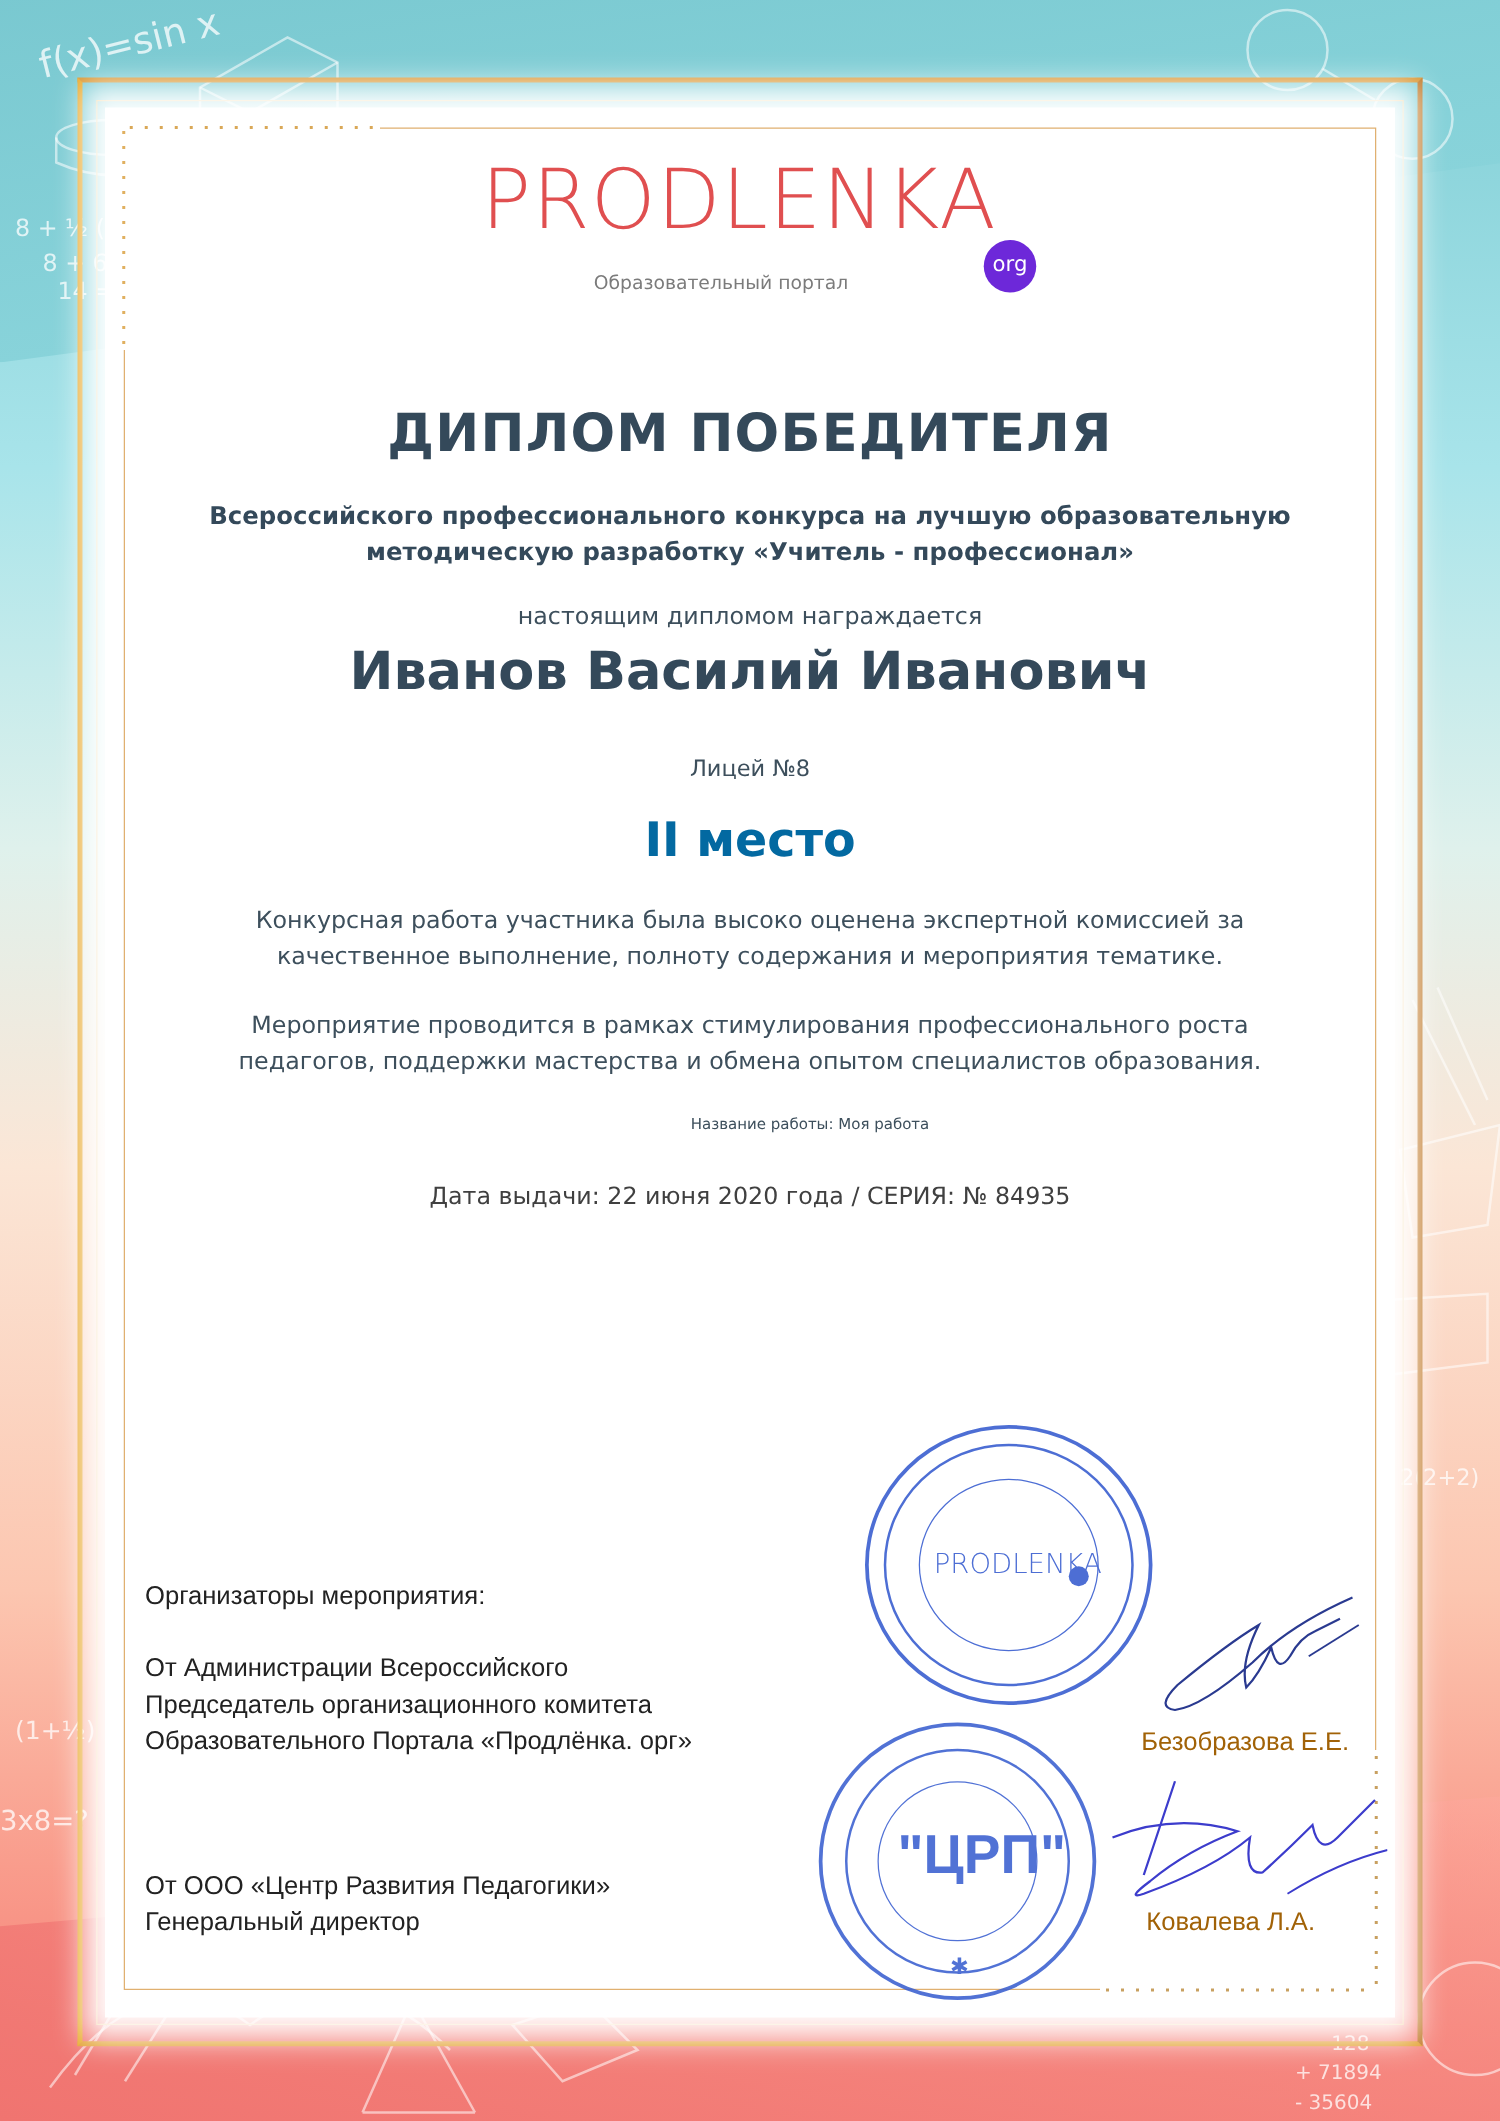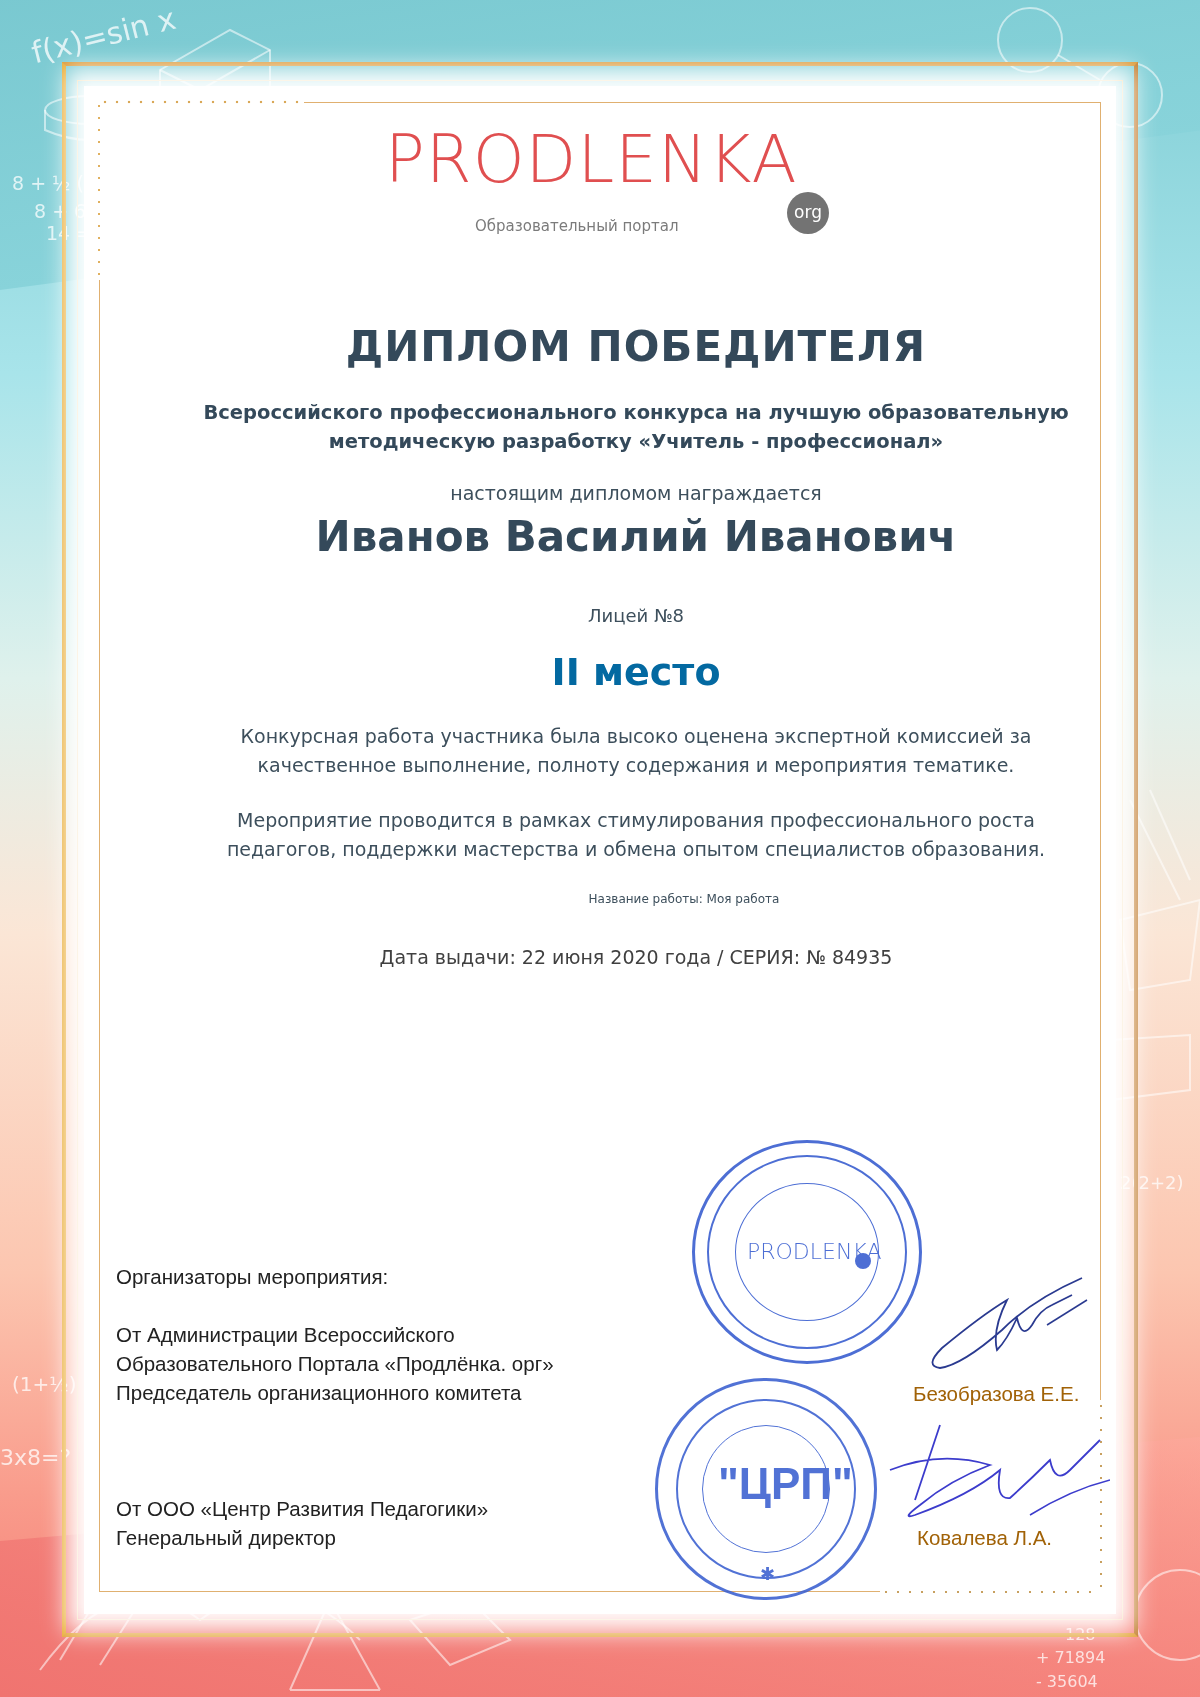--- a/index.html
+++ b/index.html
@@ -63,24 +63,24 @@
   .logo-word {
     position:absolute; left:0; top:-8px;
     font-family:"DejaVu Sans", sans-serif; font-weight:300;
     font-size:66px; letter-spacing:1px; color:#e04f50; line-height:1;
   }
   .logo-sub {
     position:absolute; left:90px; top:82px; font-size:15px; color:#7b7b7b;
   }
   .logo-org {
     position:absolute; left:402px; top:57px; width:42px; height:42px; border-radius:50%;
-    background:#737373; color:#fff; font-size:17px; text-align:center; line-height:40px;
-  }
-
-  .center { position:absolute; left:99px; width:1002px; text-align:center; color:#34495a;padding-left:36px; }
+    background:#6d28d9; color:#fff; font-size:17px; text-align:center; line-height:40px;
+  }
+
+  .center { position:absolute; left:99px; width:1002px; text-align:center; color:#34495a; }
   .title { top:322px; font-size:42px; font-weight:bold; letter-spacing:1px; }
   .subtitle { top:398px; font-size:19.5px; font-weight:bold; line-height:29px; color:#34495a; }
   .awarded { top:482px; font-size:19px; color:#3d4f5c; }
   .name { top:512px; font-size:42px; font-weight:bold; }
   .school { top:605px; font-size:18px; color:#3d4f5c; }
   .place { top:650px; font-size:38px; font-weight:bold; color:#0369a1; }
   .para { font-size:19px; line-height:29px; color:#3d4f5c; }
   .para1 { top:722px; }
   .para2 { top:806px; }
   .work { top:892px; font-size:12px; color:#3d4f5c;margin-left:48px; }
@@ -182,22 +182,22 @@
 <div class="center para para2">
   <div>Мероприятие проводится в рамках стимулирования профессионального роста</div>
   <div>педагогов, поддержки мастерства и обмена опытом специалистов образования.</div>
 </div>
 <div class="center work">Название работы: Моя работа</div>
 <div class="center date">Дата выдачи: 22 июня 2020 года / СЕРИЯ: № 84935</div>
 
 <div class="org org-head">Организаторы мероприятия:</div>
 <div class="org org-1">
   <div>От Администрации Всероссийского</div>
+  <div>Председатель организационного комитета</div>
   <div>Образовательного Портала «Продлёнка. орг»</div>
-  <div>Председатель организационного комитета</div>
 </div>
 <div class="org org-2">
   <div>От ООО «Центр Развития Педагогики»</div>
   <div>Генеральный директор</div>
 </div>
 
 <div class="stamp stamp-1">
   <div class="stamp-inner" style="left:12px;top:12px;width:200px;height:194px;"></div>
   <div class="stamp-inner" style="left:40px;top:40px;width:144px;height:138px;border-width:1px;"></div>
   <div class="stamp-logo" style="left:52px;top:96px;">PRODLENKA</div>

